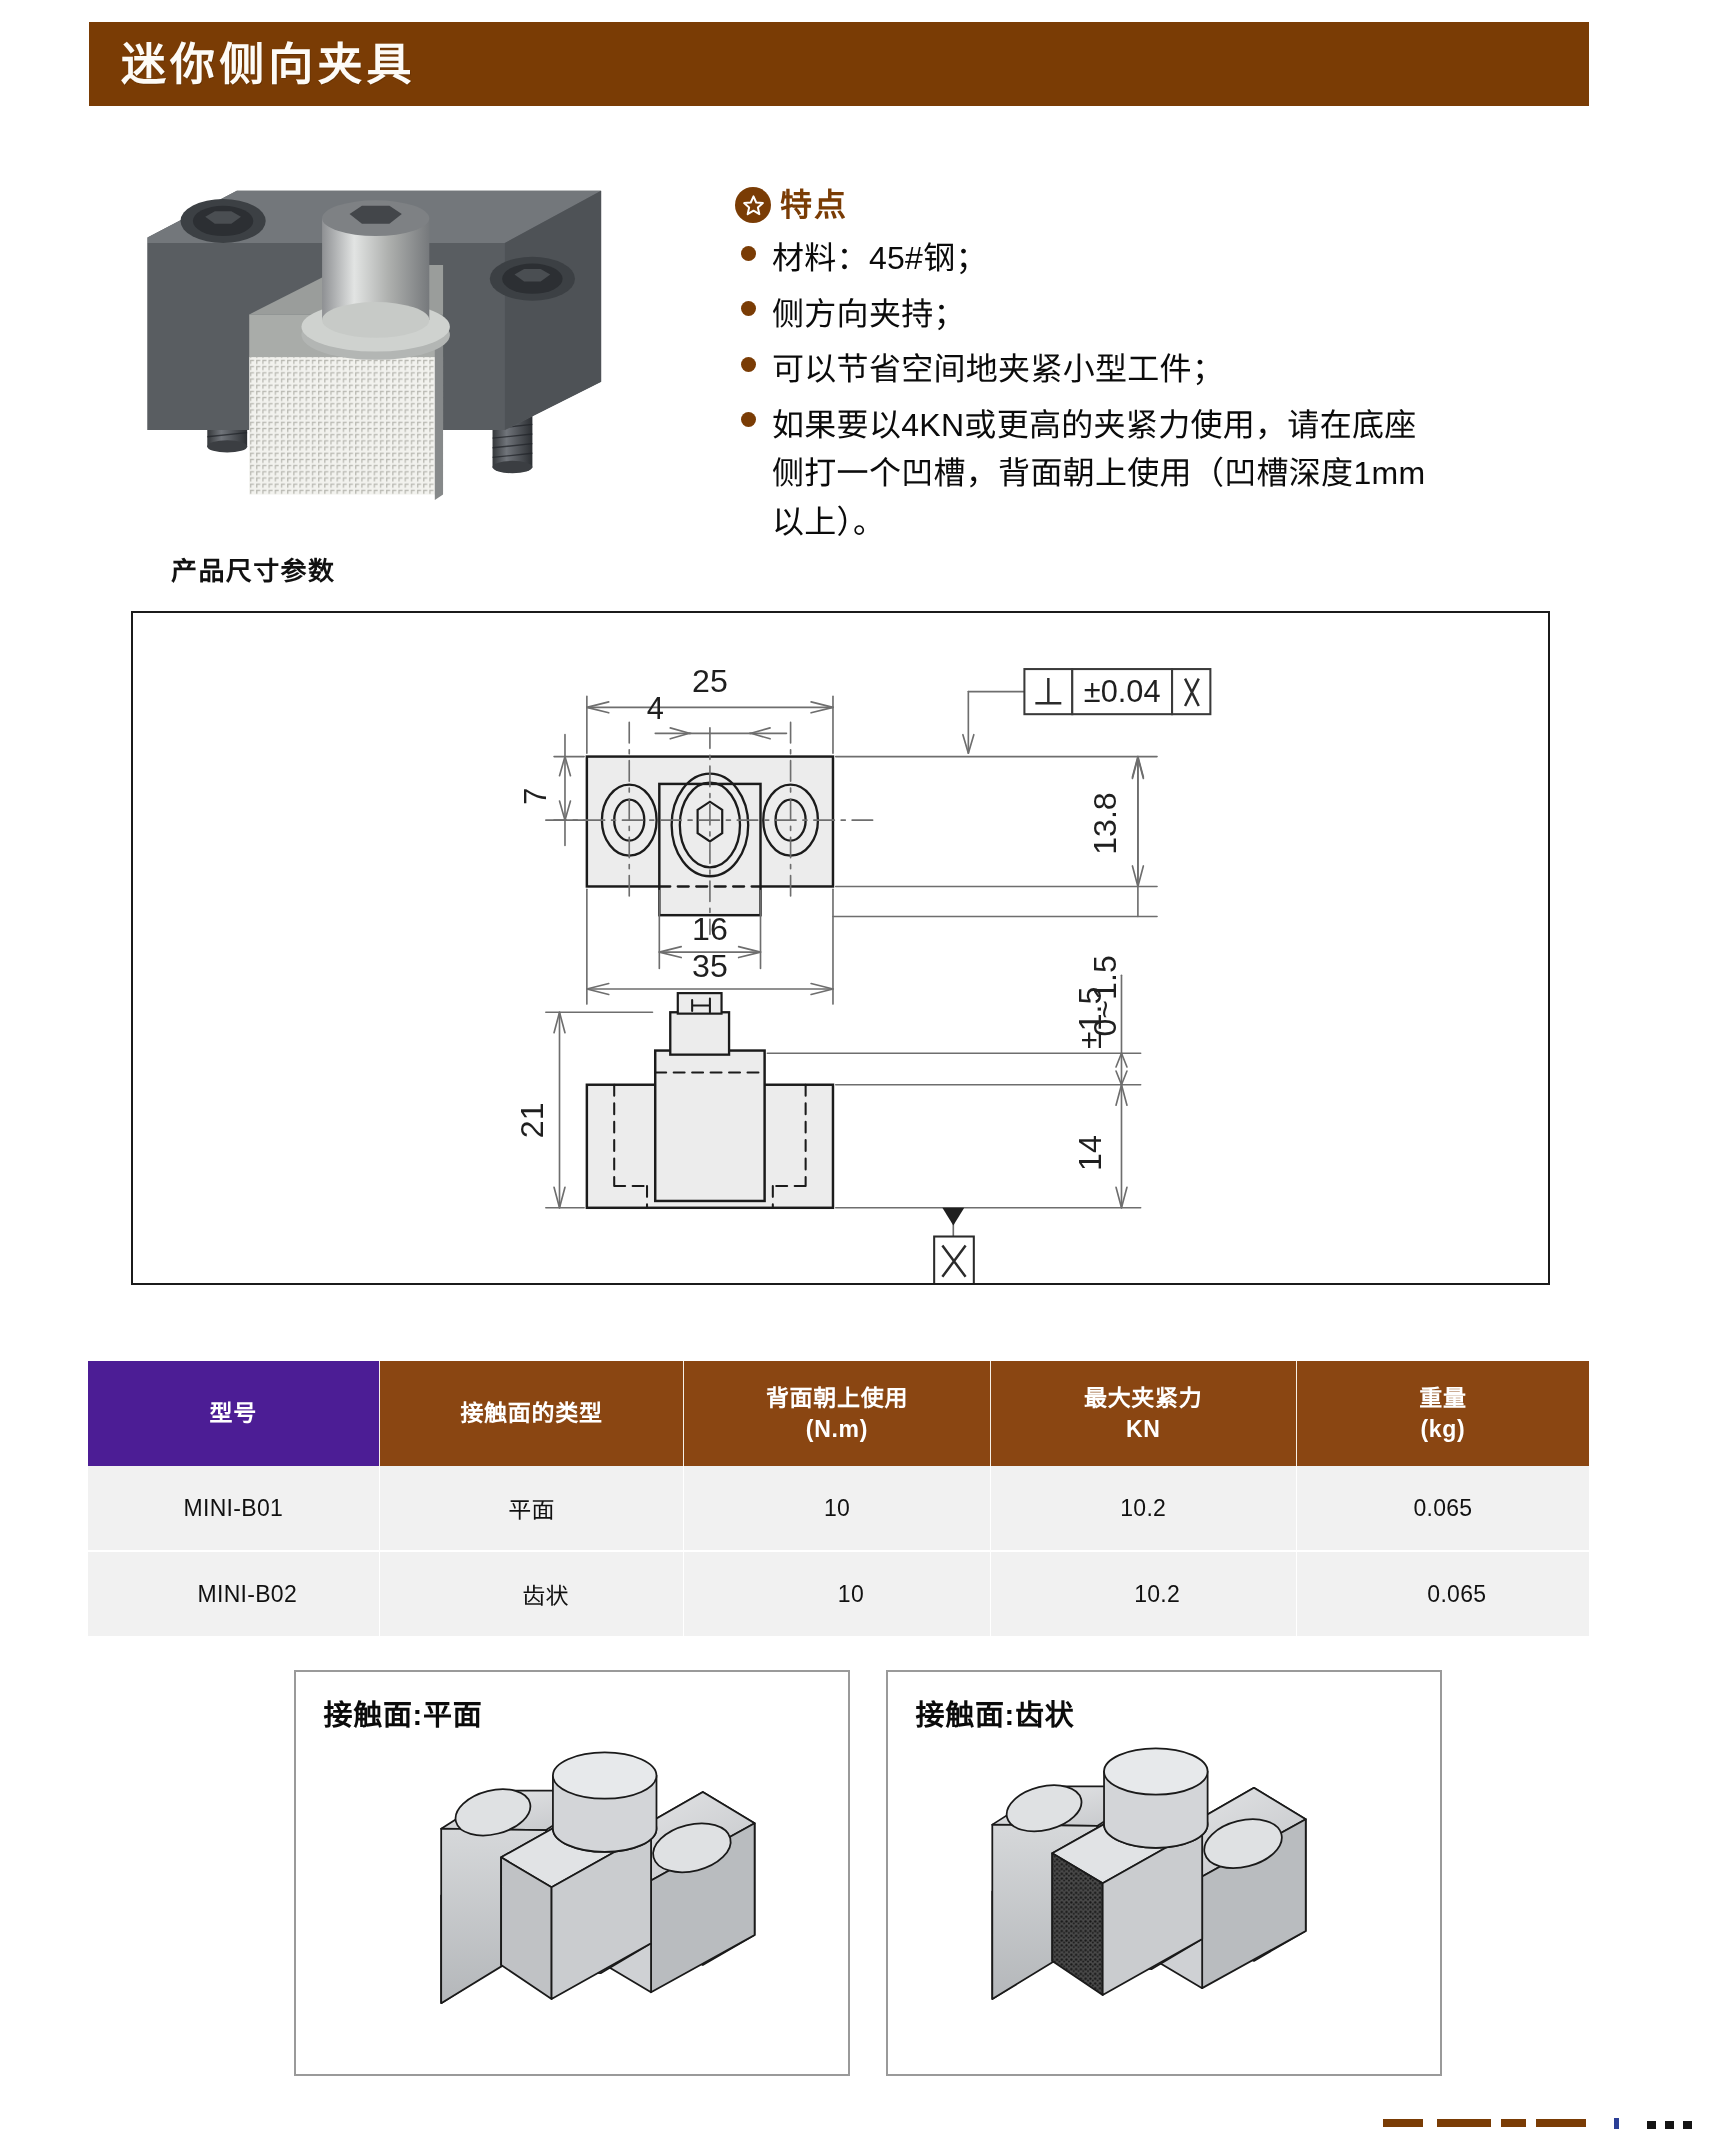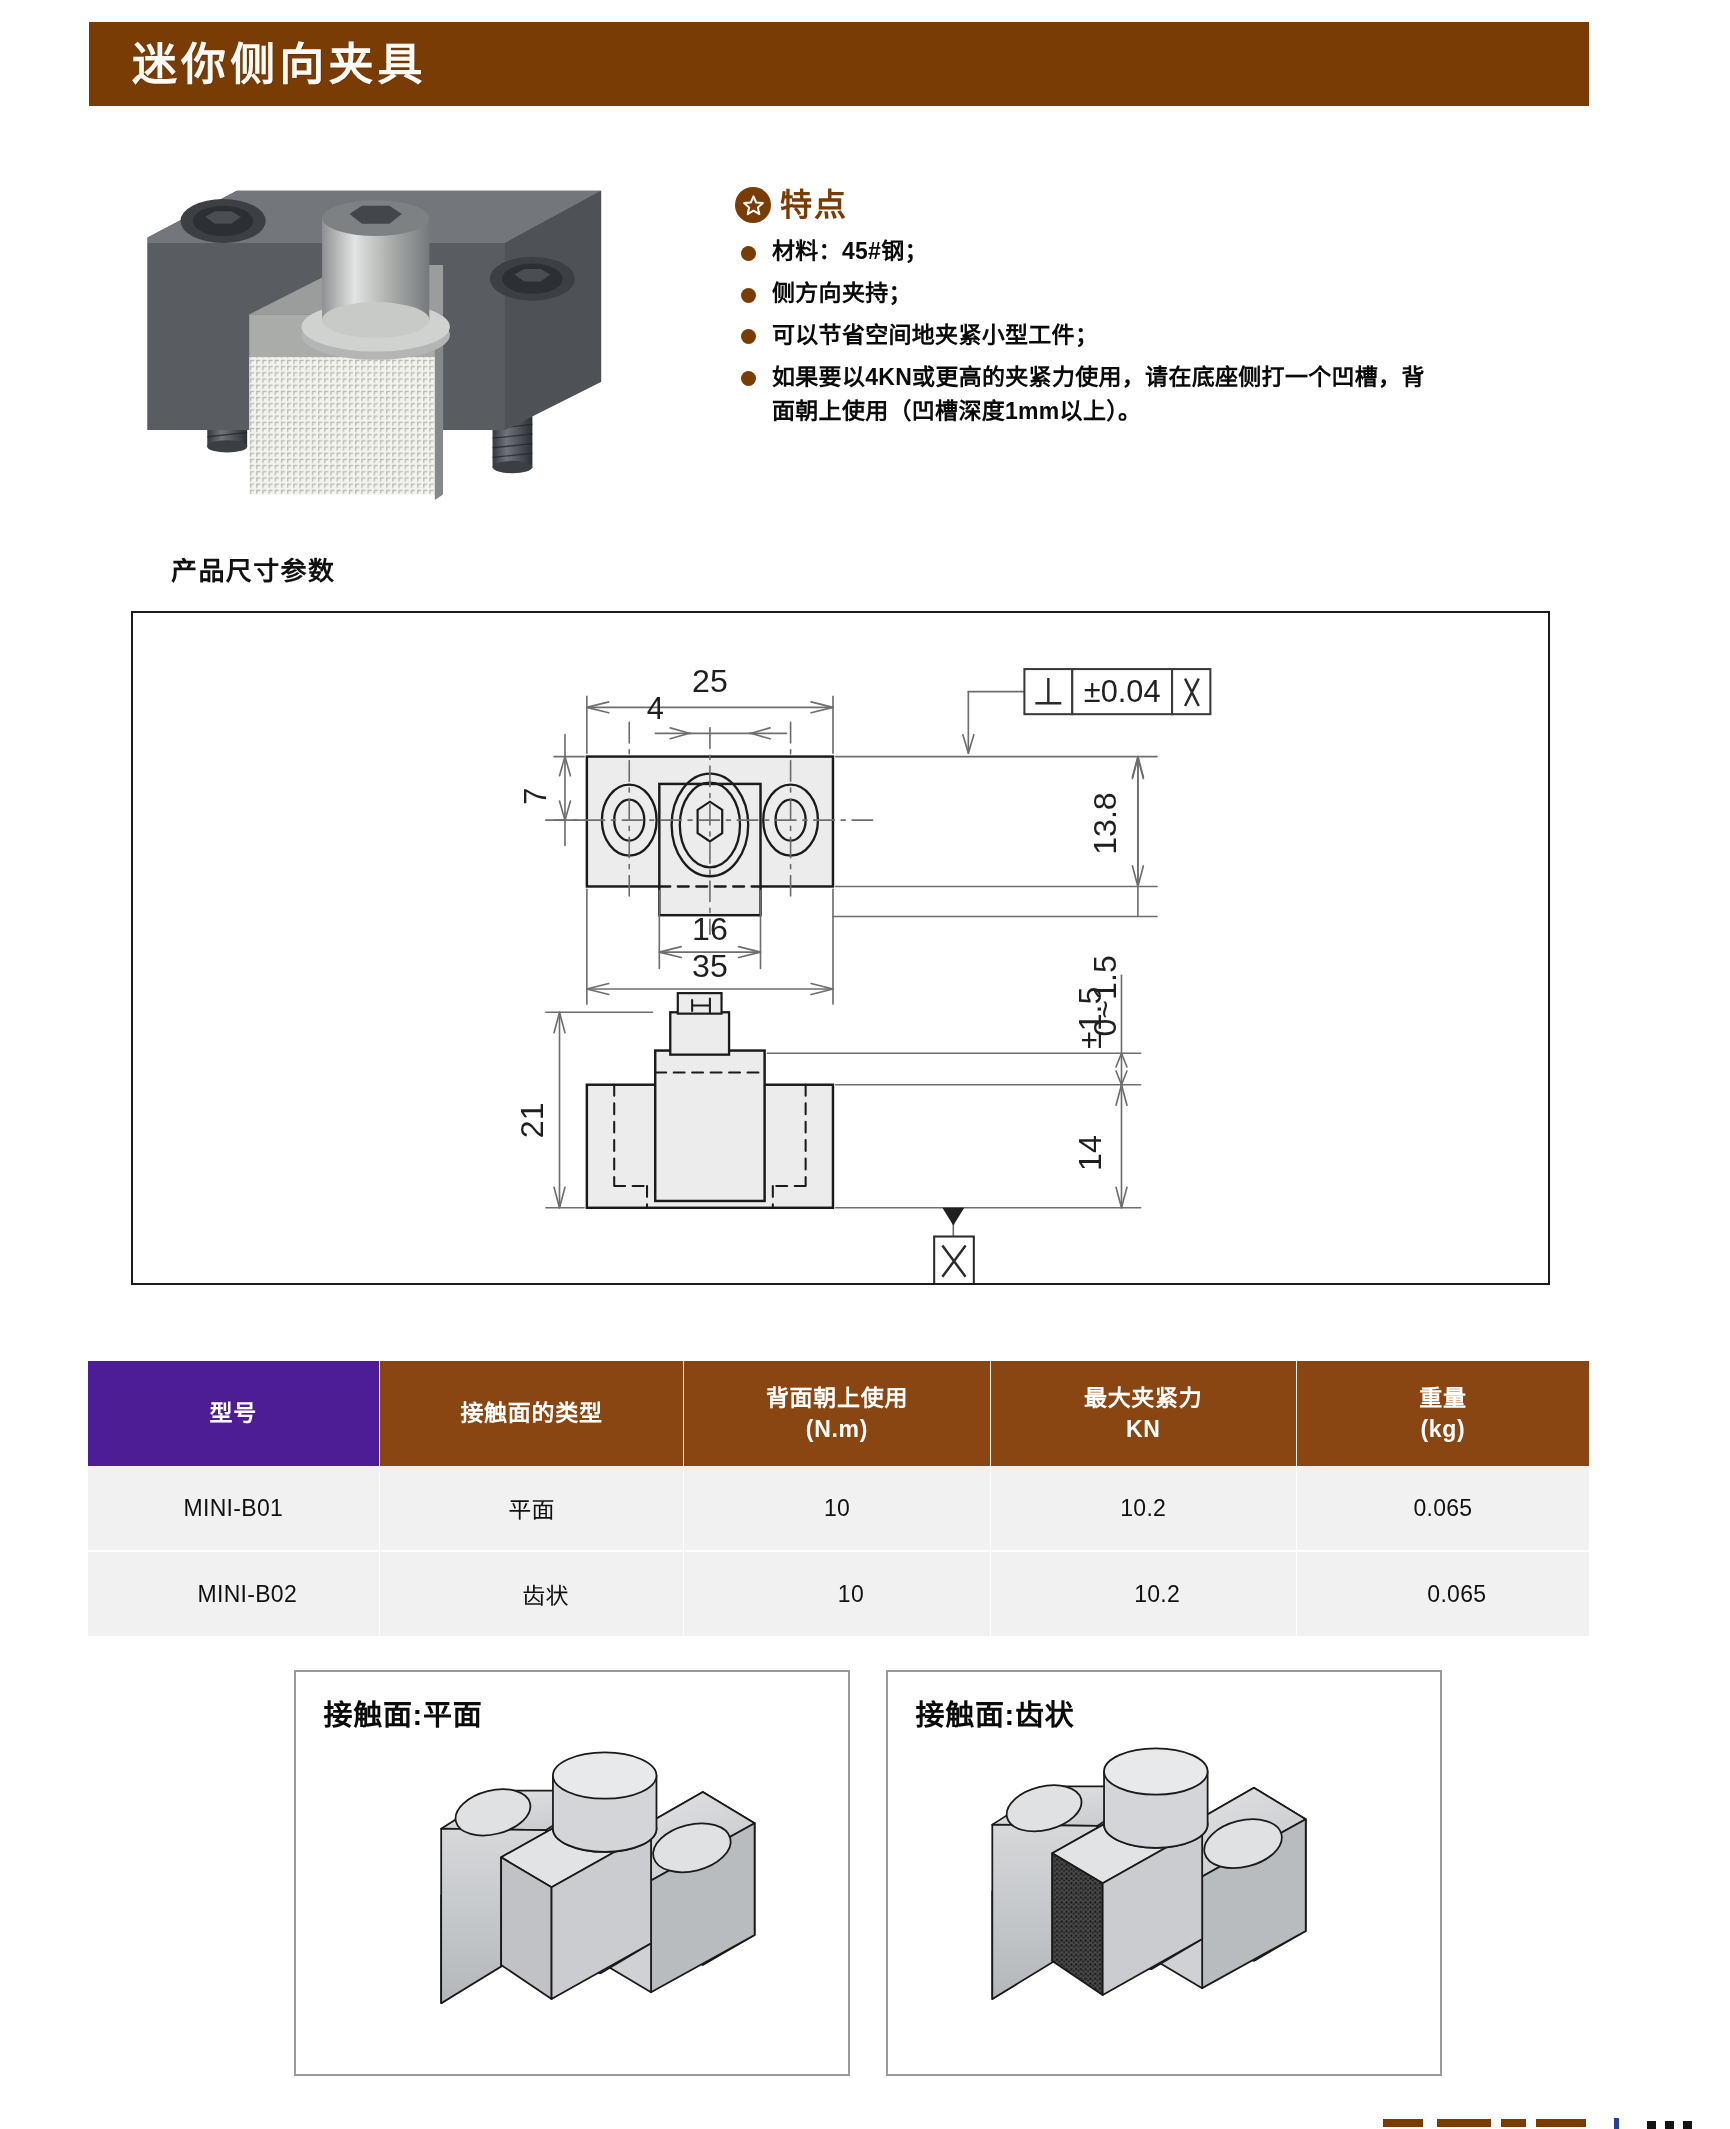--- a/index.html
+++ b/index.html
@@ -17,21 +17,21 @@
   
   .banner{
     position:absolute;left:89px;top:22px;width:1500px;height:84px;
     background:var(--brand,#7a3c05);
     display:flex;align-items:center;
   }
   .banner-title{
     color:#fdfbf7;
     font-size:45px;font-weight:bold;
     letter-spacing:4.1px;
-    margin-left:43px;
+    margin-left:32px;
     line-height:1;
     text-shadow:0.7px 0.7px 0 rgba(0,0,0,.15);
   }
 
   
   .photo{position:absolute;left:120px;top:155px;width:543px;height:385px;}
 
   
   .features{position:absolute;left:735px;top:187px;width:702px;}
   .feat-head{display:flex;align-items:center;gap:9px;margin-bottom:11px;}
@@ -41,22 +41,22 @@
     display:flex;align-items:center;justify-content:center;flex:0 0 auto;
   }
   .feat-title{
     color:var(--brand,#8a4a12);
     font-size:32px;font-weight:bold;letter-spacing:2.1px;line-height:1;
   }
   .feat-list{list-style:none;margin:0;padding:0;}
   .feat-list li{
     position:relative;
     padding-left:37px;
-    font-size:23px;
-    font-weight:bold;
+    font-size:32px;
+    font-weight:normal;
     color:#0b0b0b;
     line-height:1.52;
     margin-bottom:6.9px;
     letter-spacing:0.3px;
   }
   .feat-list li::before{
     content:"";
     position:absolute;left:5.5px;top:11.7px;
     width:15px;height:15px;border-radius:50%;
     background:var(--brand,#8a4a12);

